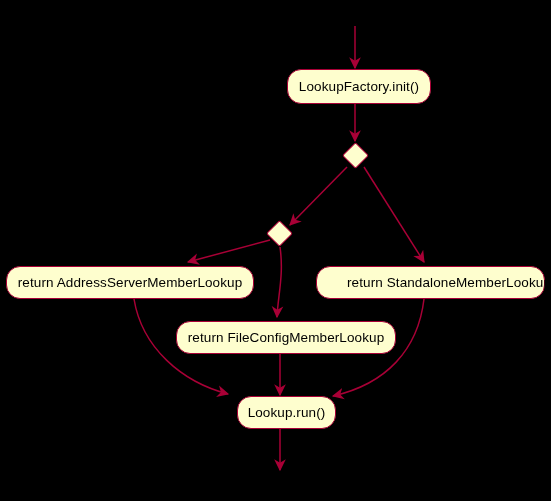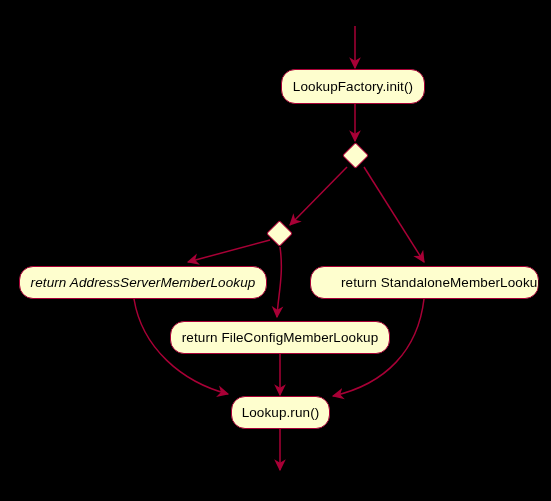--- a/index.html
+++ b/index.html
@@ -30,20 +30,21 @@
     border: 1.5px solid #A80036;
     border-radius: 14px;
     display: flex;
     align-items: center;
     justify-content: center;
     color: #000000;
     font-size: 13.5px;
     line-height: 1;
     white-space: nowrap;
     letter-spacing: 0.1px;
+    margin-left: 6px;
   }
   .diamond {
     position: absolute;
     box-sizing: border-box;
     background: #FEFECE;
     border: 1.5px solid #A80036;
     transform: rotate(45deg);
     border-radius: 2px;
   }
 </style>
@@ -81,21 +82,21 @@
   </svg>
 
   <div class="node" style="left:281px; top:69px; width:144px; height:35px;">
     <span>LookupFactory.init()</span>
   </div>
 
   <div class="diamond" style="left:346px; top:146px; width:19px; height:19px;"></div>
 
   <div class="diamond" style="left:270px; top:224px; width:19px; height:19px;"></div>
 
-  <div class="node" style="left:19px; top:266px; width:248px; height:33px;font-style:italic;">
+  <div class="node" style="left:0; top:266px; width:248px; height:33px;">
     <span>return AddressServerMemberLookup</span>
   </div>
 
   <div class="node" style="left:310px; top:266px; width:229px; height:33px;padding-left:37px;">
     <span>return StandaloneMemberLookup</span>
   </div>
 
   <div class="node" style="left:170px; top:321px; width:220px; height:33px;">
     <span>return FileConfigMemberLookup</span>
   </div>

